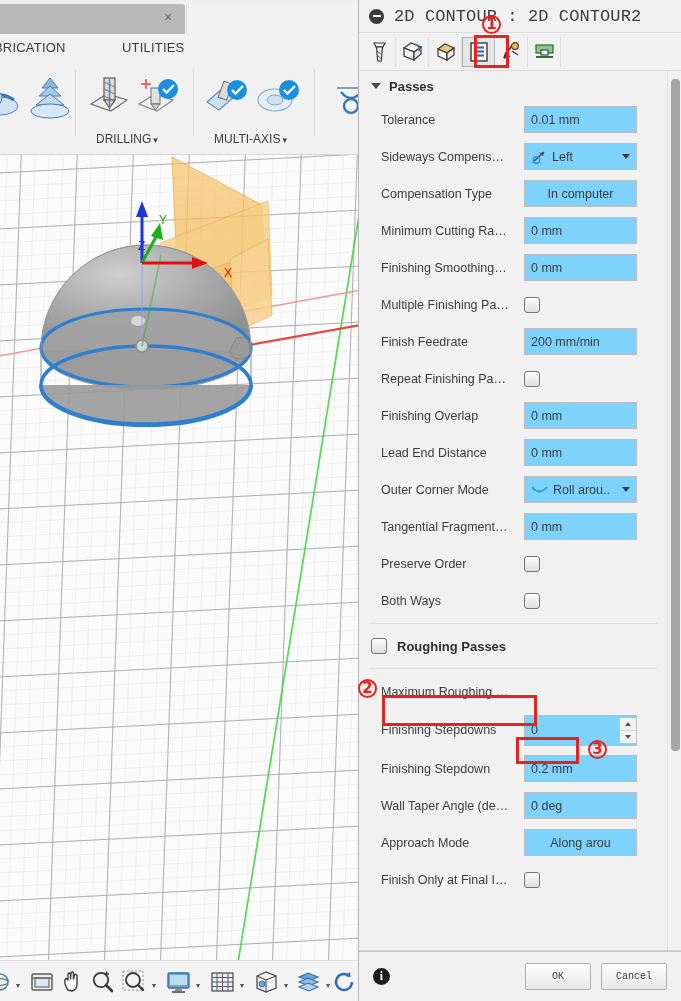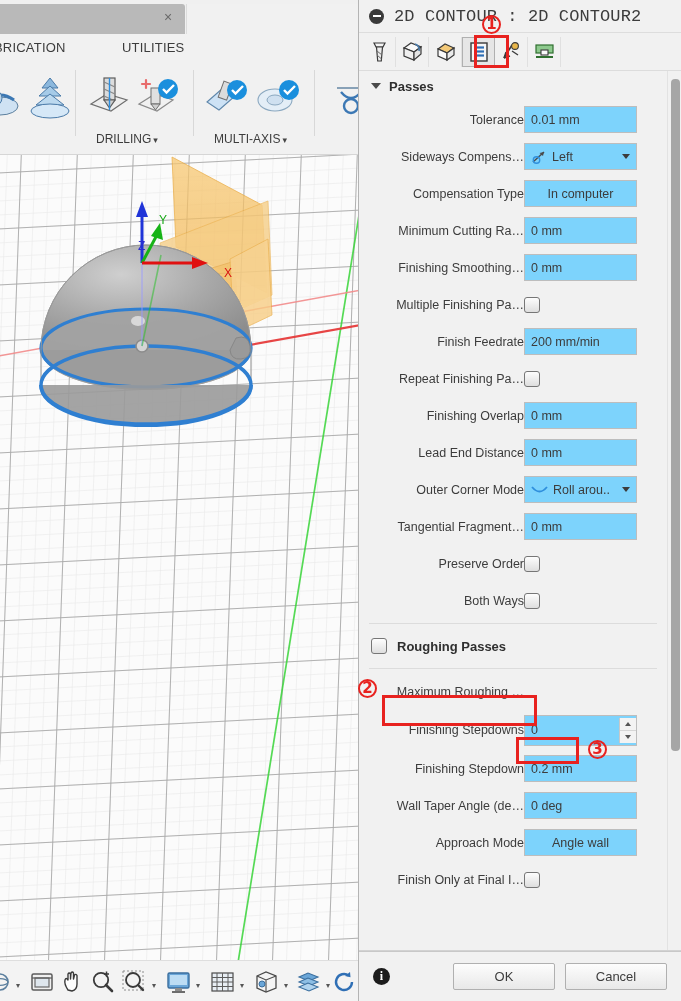--- a/index.html
+++ b/index.html
@@ -102,21 +102,21 @@
     width: 33px; height: 30px; display: flex; align-items: center; justify-content: center;
     border-right: 1px solid #e0e0e0; position: relative;
   }
   .dlg-tab.sel { background: #e6e6e6; border: 1px solid #b0b0b0; }
 
   
   .dlg-body {
     position: relative; flex: 1 1 auto; overflow: hidden;
     background: #f1f1f1; border-bottom: 1px solid #d2d2d2;
   }
-  .dlg-scroll { position: absolute; inset: 0 14px 0 0; text-align: right; }
+  .dlg-scroll { position: absolute; inset: 0 14px 0 0; }
 
   .scrolltrack {
     position: absolute; right: 0; top: 0; bottom: 0; width: 14px;
     background: #f1f1f1; border-left: 1px solid #e2e2e2;
   }
   .scrollthumb {
     position: absolute; left: 3px; width: 9px; top: 8px; height: 672px;
     background: #a6a6a6; border-radius: 4px;
   }
 
@@ -192,23 +192,23 @@
     flex: 0 0 50px; height: 50px; background: #f1f1f1;
     display: flex; align-items: center; padding: 0 14px; gap: 10px;
     border-top: 1px solid #c8c8c8;
   }
   .info-ico {
     width: 17px; height: 17px; border-radius: 50%; background: #1c1c1c; color: #fff;
     font-size: 12px; font-weight: bold; font-family: "Liberation Serif", serif;
     display: flex; align-items: center; justify-content: center; margin-right: auto;
   }
   .btn {
-    width: 102px; height: 27px; background: linear-gradient(#fdfdfd,#e8e8e8);
+    width: 66px; height: 27px; background: linear-gradient(#fdfdfd,#e8e8e8);
     border: 1px solid #b0b0b0; border-radius: 2px;
-    font-size: 13px; color: #3c3c3c; display: flex; align-items: center; justify-content: center;
+    font-size: 10px; color: #3c3c3c; display: flex; align-items: center; justify-content: center; font-family: Liberation Mono, monospace;
   }
 
   
   .anno-box { position: absolute; border: 3px solid #e8221f; pointer-events: none; }
   .anno-num {
     position: absolute; color: #e8221f; font-size: 15px; font-weight: bold;
     width: 19px; height: 19px; border: 2px solid #e8221f; border-radius: 50%;
     display: flex; align-items: center; justify-content: center;
     font-family: "DejaVu Sans", sans-serif; line-height: 1;
     background: transparent;
@@ -754,21 +754,21 @@
         </div>
 
         <div class="row">
           <span class="lbl">Wall Taper Angle (de…</span>
           <span class="fld">0 deg</span>
         </div>
 
         <div class="row">
           <span class="lbl">Approach Mode</span>
           <span class="fld center">
-            <span>Angle wall</span>
+            <span>Along arou</span>
             <span class="car"></span>
           </span>
         </div>
 
         <div class="row">
           <span class="lbl">Finish Only at Final I…</span>
           <span class="cbx"></span>
         </div>
 
       </div>

